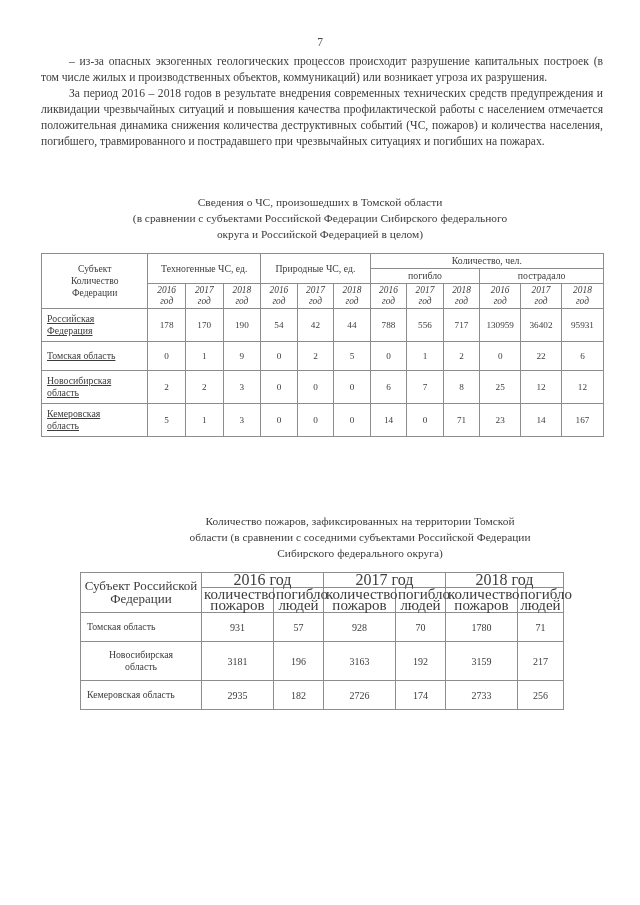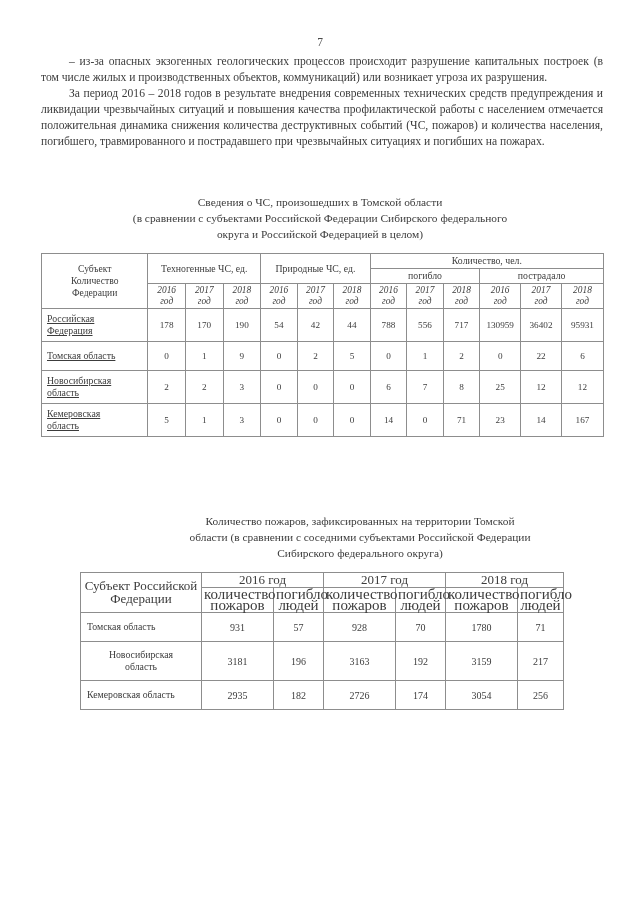--- a/index.html
+++ b/index.html
@@ -117,21 +117,21 @@
     left: 80px;
     top: 572px;
     width: 483px;
   }
   #table2 td.subject-head {
     font-size: 13px;
     line-height: 12.6px;
     margin-top: 27px;
   }
   #table2 td.yrgrp {
-    font-size: 13px;
+    font-size: 16px;
   }
   #table2 td.sub {
     font-size: 15px;
     line-height: 11.4px;
   }
   #table2 td.rowname {
     font-size: 9.8px;
     line-height: 12.4px;
     text-align: center;
   }
@@ -341,19 +341,19 @@
         <td class="val">3159</td>
         <td class="val">217</td>
       </tr>
 
       <tr class="datarow">
         <td class="rowname left">Кемеровская область</td>
         <td class="val">2935</td>
         <td class="val">182</td>
         <td class="val">2726</td>
         <td class="val">174</td>
-        <td class="val">3054</td>
+        <td class="val">2733</td>
         <td class="val">256</td>
       </tr>
     </tbody>
   </table>
 
 </div>
 
 </body></html>

